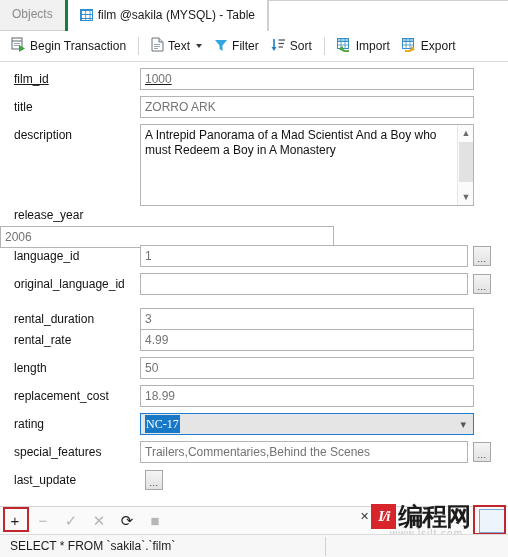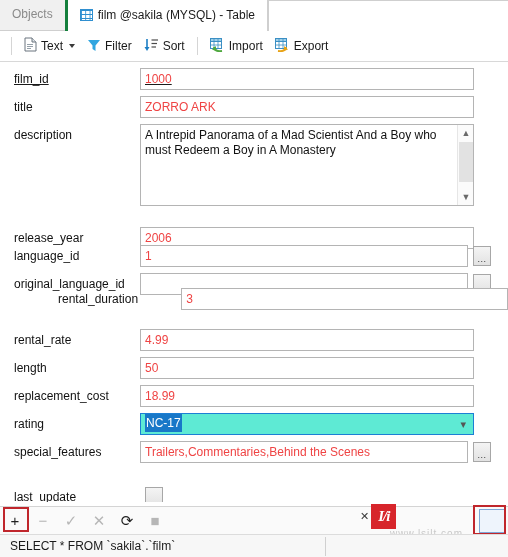--- a/index.html
+++ b/index.html
@@ -126,21 +126,21 @@
     color: #111;
     line-height: 22px;
     white-space: nowrap;
   }
   .fld {
     height: 22px;
     border: 1px solid #b4b4b4;
     background: #ffffff;
     font-family: "Liberation Sans", sans-serif;
     font-size: 12px;
-    color: #ef4444;
+    color: #737373;
     padding: 0 4px;
     line-height: 20px;
     outline: none;
   }
   .w-full  { width: 334px; }
   .w-short { width: 328px; }
 
   .ellipsis-btn {
     width: 18px; height: 20px;
     margin-left: 5px;
@@ -200,24 +200,25 @@
     position: absolute; left: 1px; top: 17px;
     width: 14px; height: 40px;
     background: #e2e2e2;
   }
 
   
   .combo {
     position: relative;
     width: 334px; height: 22px;
     border: 1px solid #1d7fd4;
-    background: #5eead4;
-    display: flex;
-    align-items: flex-start;
+    background: #e5e5e5;
+    display: flex;
+    align-items: center;
     cursor: pointer;
+    font-family: Liberation Serif, serif;
   }
   .combo-val {
     background: #1878c8;
     color: #ffffff;
     font-size: 12px;
     line-height: 16px;
     margin-left: 4px;
     padding: 1px 1px 1px 1px;
   }
   .combo-arrow {
@@ -345,20 +346,32 @@
     </button>
     <button class="tab active">
       <span class="grid-icon"></span>
       <span>film @sakila (MYSQL) - Table</span>
     </button>
     <div class="tab-filler"></div>
   </div>
 
   <div class="toolbar">
 
+    <button class="tb-btn">
+      <span>
+        <svg width="15" height="15" viewBox="0 0 15 15">
+          <rect x="1" y="1" width="10" height="11" fill="#fff" stroke="#5c6670" stroke-width="1"></rect>
+          <line x1="1" y1="4" x2="11" y2="4" stroke="#5c6670" stroke-width="1"></line>
+          <line x1="3" y1="6.5" x2="9" y2="6.5" stroke="#9aa3ab" stroke-width="1"></line>
+          <line x1="3" y1="8.5" x2="9" y2="8.5" stroke="#9aa3ab" stroke-width="1"></line>
+          <polygon points="8,8 14,11.5 8,15" fill="#3fa13f"></polygon>
+        </svg>
+      </span>
+      <span>Begin Transaction</span>
+    </button>
 
     <div class="tb-sep"></div>
 
     <button class="tb-btn">
       <span>
         <svg width="13" height="15" viewBox="0 0 13 15">
           <path d="M1 1 h7 l4 4 v9 h-11 z" fill="#ffffff" stroke="#6b757f" stroke-width="1"></path>
           <path d="M8 1 v4 h4" fill="#dfe4e8" stroke="#6b757f" stroke-width="1"></path>
           <line x1="3" y1="7.5" x2="9" y2="7.5" stroke="#95a0a9" stroke-width="1"></line>
           <line x1="3" y1="9.5" x2="9" y2="9.5" stroke="#95a0a9" stroke-width="1"></line>
@@ -441,38 +454,38 @@
       <div class="desc-wrap">
         <textarea class="desc-text" style="">A Intrepid Panorama of a Mad Scientist And a Boy who must Redeem a Boy in A Monastery</textarea>
         <div class="vscroll">
           <div class="vs-arrow">▲</div>
           <div class="vs-thumb"></div>
           <div class="vs-arrow bottom">▼</div>
         </div>
       </div>
     </div>
 
-    <div class="row" style="top:165px;">
+    <div class="row" style="top:142px;flex-direction:column;">
       <div class="lbl">release_year</div>
       <input class="fld w-full" value="2006" style="">
     </div>
 
     <div class="row" style="top:183px;">
       <div class="lbl">language_id</div>
       <input class="fld w-short" value="1" style="">
       <button class="ellipsis-btn">...</button>
     </div>
 
     <div class="row" style="top:211px;">
       <div class="lbl">original_language_id</div>
       <input class="fld w-short" value="" style="">
       <button class="ellipsis-btn">...</button>
     </div>
 
-    <div class="row" style="top:226px;padding-left:44px;">
+    <div class="row" style="top:246px;">
       <div class="lbl">rental_duration</div>
       <input class="fld w-full" value="3" style="">
     </div>
 
     <div class="row" style="top:267px;">
       <div class="lbl">rental_rate</div>
       <input class="fld w-full" value="4.99" style="">
     </div>
 
     <div class="row" style="top:295px;">
@@ -492,21 +505,21 @@
         <span class="combo-arrow">▾</span>
       </div>
     </div>
 
     <div class="row" style="top:379px;">
       <div class="lbl">special_features</div>
       <input class="fld w-short" value="Trailers,Commentaries,Behind the Scenes" style="">
       <button class="ellipsis-btn">...</button>
     </div>
 
-    <div class="row" style="top:424px;">
+    <div class="row" style="top:407px;">
       <div class="lbl">last_update</div>
       <button class="ellipsis-btn">...</button>
     </div>
   </div>
 
   <div class="navbar">
     <div class="nav-ic on">+</div>
     <div class="nav-ic dim">−</div>
     <div class="nav-ic dim">✓</div>
     <div class="nav-ic dim">✕</div>
@@ -514,20 +527,21 @@
     <div class="nav-ic dim">■</div>
   </div>
 
   <div class="blue-btn"></div>
   <div class="hl-box"></div>
   <div class="hl-box-right"></div>
 
   <div class="watermark">
     <span class="wm-pin">✕</span>
     <span class="wm-badge">I/i</span>
+    <span class="wm-cn">编程网</span>
   </div>
   <div class="wm-sub">www.lsjlt.com</div>
 
   <div class="statusbar">
     <div class="status-text">SELECT * FROM `sakila`.`film`</div>
     <div class="status-sep"></div>
   </div>
 
 </div>
 

